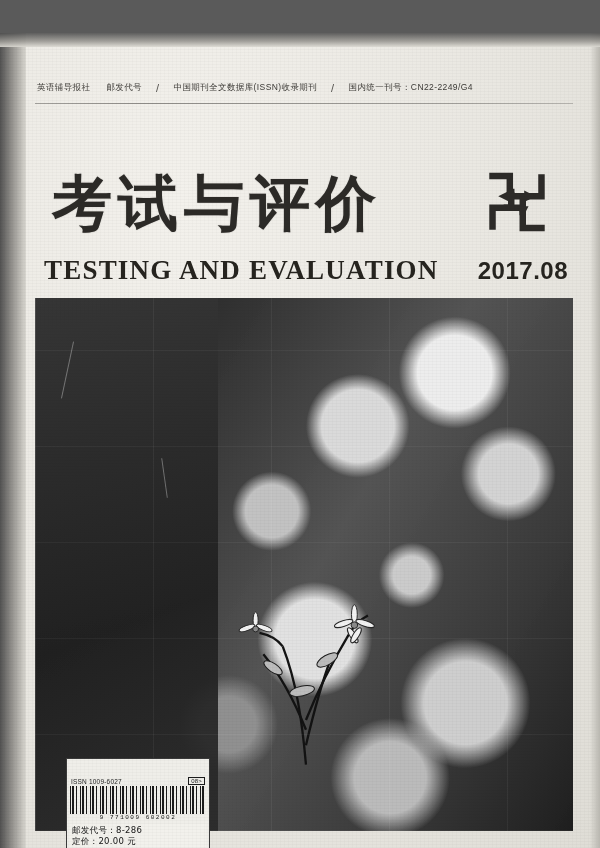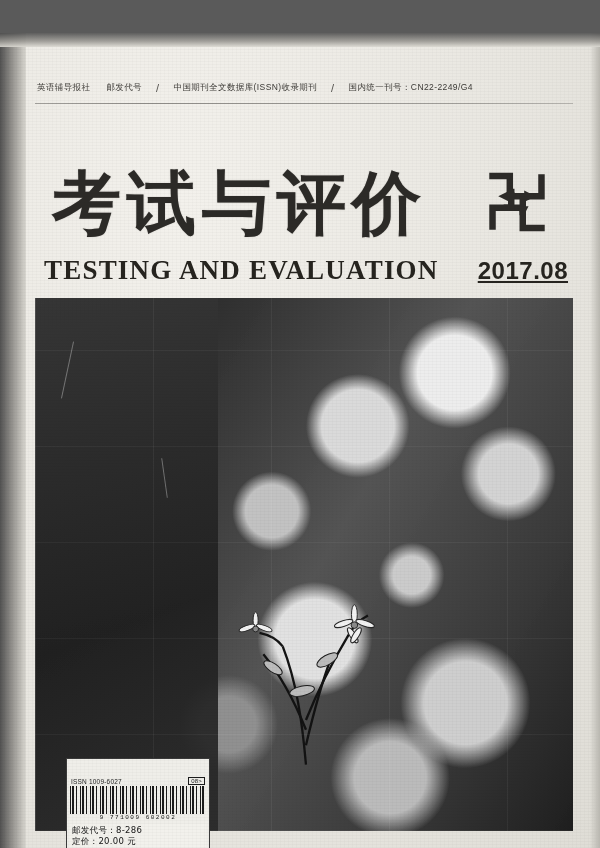--- a/index.html
+++ b/index.html
@@ -93,21 +93,21 @@
 
   
   .cn-title {
     position: absolute;
     left: 52px; top: 130px;
     width: 400px;
     height: 80px;
     color: #2c2a27;
     font-family: "DejaVu Sans", sans-serif;
     font-weight: bold;
-    font-size: 69px;
+    font-size: 60px;
     letter-spacing: 6px;
     line-height: 80px;
     white-space: nowrap;
     text-shadow: 0 0 1px rgba(60,58,54,.5);
   }
   .logo {
     position: absolute;
     left: 478px; top: 133px;
     width: 78px; height: 72px;
   }
@@ -122,21 +122,20 @@
     white-space: nowrap;
   }
   .issue {
     position: absolute;
     right: 32px; top: 224px;
     color: #26241f;
     font-family: "Liberation Sans", sans-serif;
     font-weight: bold;
     font-size: 24px;
     letter-spacing: .5px;
-    text-decoration: underline;
   }
 
   
   .photo {
     position: absolute;
     left: 35px; top: 265px;
     width: 538px; height: 533px;
     overflow: hidden;
     background: #2b2b2b;
     filter: contrast(1.05) saturate(0);

